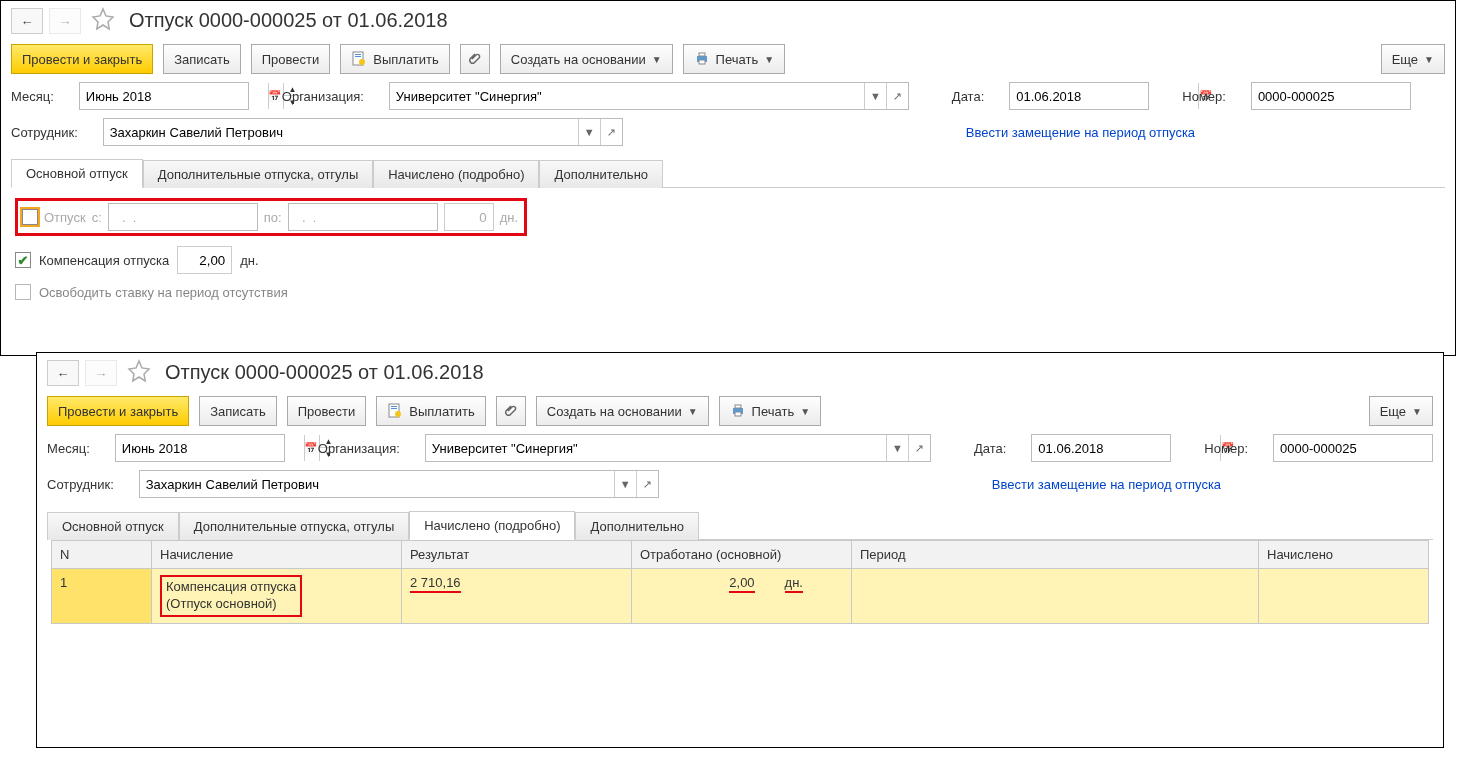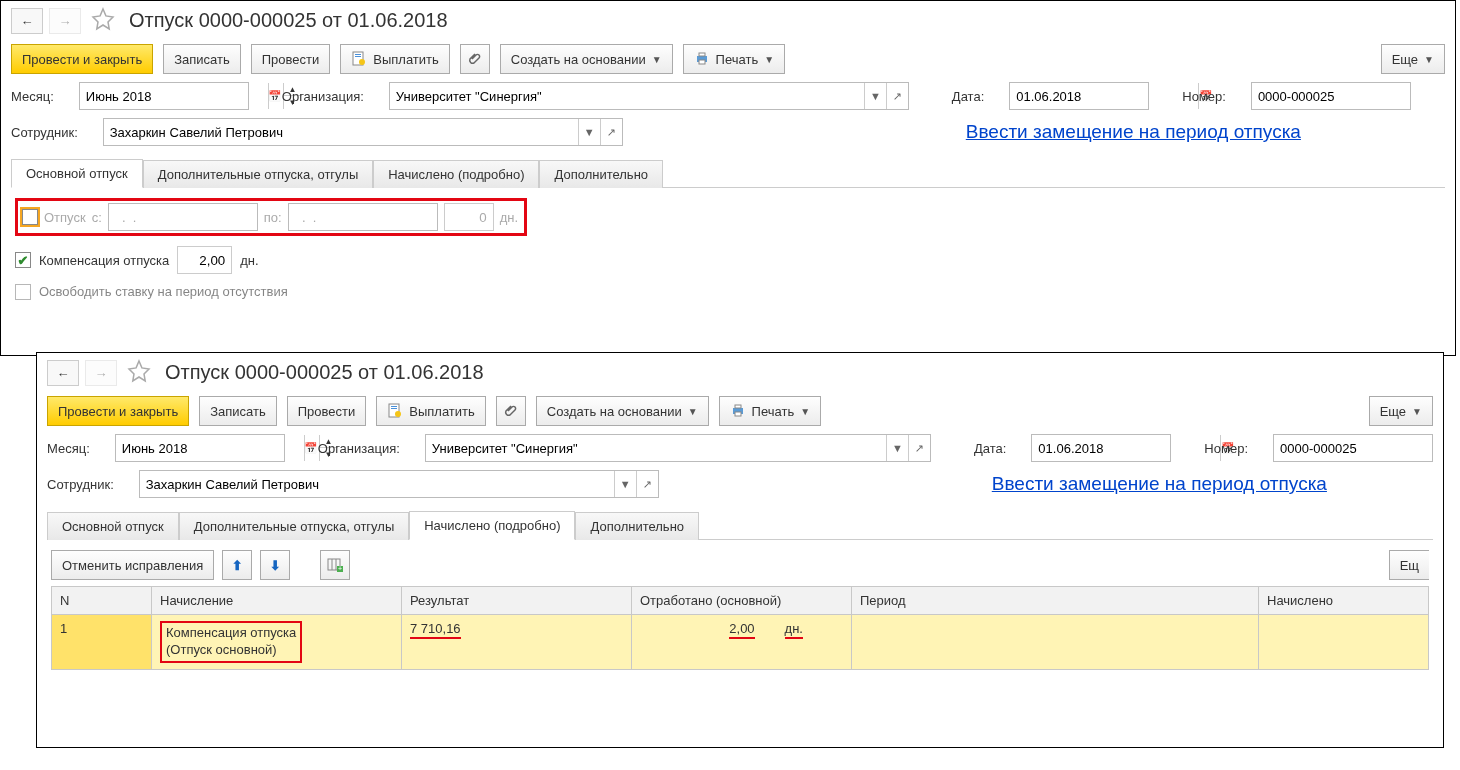--- a/index.html
+++ b/index.html
@@ -24,21 +24,21 @@
 .form-row { display: flex; align-items: center; padding: 4px 10px; gap: 23px; }
 label { margin-right: 2px; }
 .field { height: 28px; border: 1px solid #bbb; display: flex; align-items: center; background: #fff; }
 .field input { border: none; outline: none; padding: 0 6px; font-size: 13px; background: transparent; height: 100%; }
 .field input.disabled { color: #aaa; }
 .fbtn { width: 22px; height: 26px; border-left: 1px solid #ccc; display:flex; align-items:center; justify-content:center; cursor:pointer; font-size: 11px; color:#666;}
 .spin { display: flex; flex-direction: column; border-left:1px solid #ccc;}
 .spin div { height:13px; width:18px; font-size:8px; display:flex; align-items:center; justify-content:center; cursor:pointer; }
 .spin div:first-child { border-bottom:1px solid #ccc;}
 
-.link { color: #0044cc; text-decoration: underline; cursor: pointer; font-size: 19px; }
+.link { color: #0044cc; cursor: pointer; font-size: 13px; }
 
 .tabs { display: flex; border-bottom: 1px solid #ccc; margin: 8px 10px 0 10px; align-items: flex-end; }
 .tab { padding: 6px 14px; border: 1px solid #ccc; border-bottom: none; background: linear-gradient(#f8f8f8,#e8e8e8); cursor: pointer; position: relative; top: 1px; }
 .tab.active { background: #fff; border-bottom: 1px solid #fff; }
 
 .panel { padding: 10px 14px; }
 .red-box { border: 3px solid #e30613; padding: 2px 6px 2px 4px; display: inline-flex; align-items: center; gap: 6px; }
 .checkbox { width: 16px; height: 16px; border: 1px solid #888; display: inline-flex; align-items: center; justify-content:center; cursor:pointer; background:#fff;}
 .checkbox.outlined { outline: 2px solid #f5a623; outline-offset: 0px;}
 .checkbox.checked { color: #2e8b2e; font-weight: bold; }
@@ -178,21 +178,21 @@
       <span class="gray">дн.</span>
     </div>
 
     <div style="display:flex;align-items:center;gap:8px;margin-top:10px">
       <span class="checkbox checked">✔</span>
       <span>Компенсация отпуска</span>
       <input class="small-field" style="width: 55px;" value="2,00">
       <span>дн.</span>
     </div>
 
-    <div style="display:flex;gap:8px;margin-top:10px;opacity:0.6">
+    <div style="display:flex;align-items:center;gap:8px;margin-top:10px;opacity:0.6">
       <span class="checkbox"></span>
       <span>Освободить ставку на период отсутствия</span>
     </div>
   </div>
 </div>
 
 <div class="window window2">
   <div class="header-row">
     <div class="nav-btn">
         <span class="arrow">←</span>
@@ -283,41 +283,20 @@
     <div style="margin-left:310px" class="link">Ввести замещение на период отпуска</div>
   </div>
 
   <div class="tabs">
     <div class="tab">Основной отпуск</div>
     <div class="tab">Дополнительные отпуска, отгулы</div>
     <div class="tab active">Начислено (подробно)</div>
     <div class="tab">Дополнительно</div>
   </div>
 
-  <div class="subtoolbar">
-    <div class="btn">Отменить исправления</div>
-    <div class="btn btn-icon">
-        <span style="color:#1565c0;font-weight:bold">⬆</span>
-      </div>
-    <div class="btn btn-icon">
-        <span style="color:#1565c0;font-weight:bold">⬇</span>
-      </div>
-    <div style="width:14px"></div>
-    <div class="btn btn-icon">
-      <svg class="icon" viewBox="0 0 16 16">
-          <rect x="1" y="2" width="12" height="11" fill="none" stroke="#888"></rect>
-          <line x1="5" y1="2" x2="5" y2="13" stroke="#888"></line>
-          <line x1="9" y1="2" x2="9" y2="13" stroke="#888"></line>
-          <rect x="10" y="9" width="6" height="6" fill="#4caf50"></rect>
-          <text x="11" y="14" font-size="7" fill="#fff">+</text>
-        </svg>
-    </div>
-    <div class="spacer"></div>
-    <div class="btn" style="border-right:none">Ещ</div>
-  </div>
 
   <table class="table">
     <thead>
       <tr>
         <th class="col-n">N</th>
         <th style="width:250px">Начисление</th>
         <th style="width:230px">Результат</th>
         <th style="width:220px">Отработано (основной)</th>
         <th>Период</th>
         <th style="width:170px">Начислено</th>
@@ -326,21 +305,21 @@
     <tbody>
       <tr class="row-yellow">
         <td class="cell-sel right" style="vertical-align:top">1</td>
         <td>
           <span class="red-cell-box">
             <span>Компенсация отпуска</span><br>
             <span>(Отпуск основной)</span>
           </span>
         </td>
         <td class="right" style="vertical-align:top">
-          <span class="red-underline">7 710,16</span>
+          <span class="red-underline">2 710,16</span>
         </td>
         <td style="vertical-align:top">
           <div style="display:flex;gap:30px;justify-content:flex-end;padding-right:40px">
             <span class="red-underline">2,00</span>
             <span class="red-underline">дн.</span>
           </div>
         </td>
         <td></td>
         <td></td>
       </tr>

